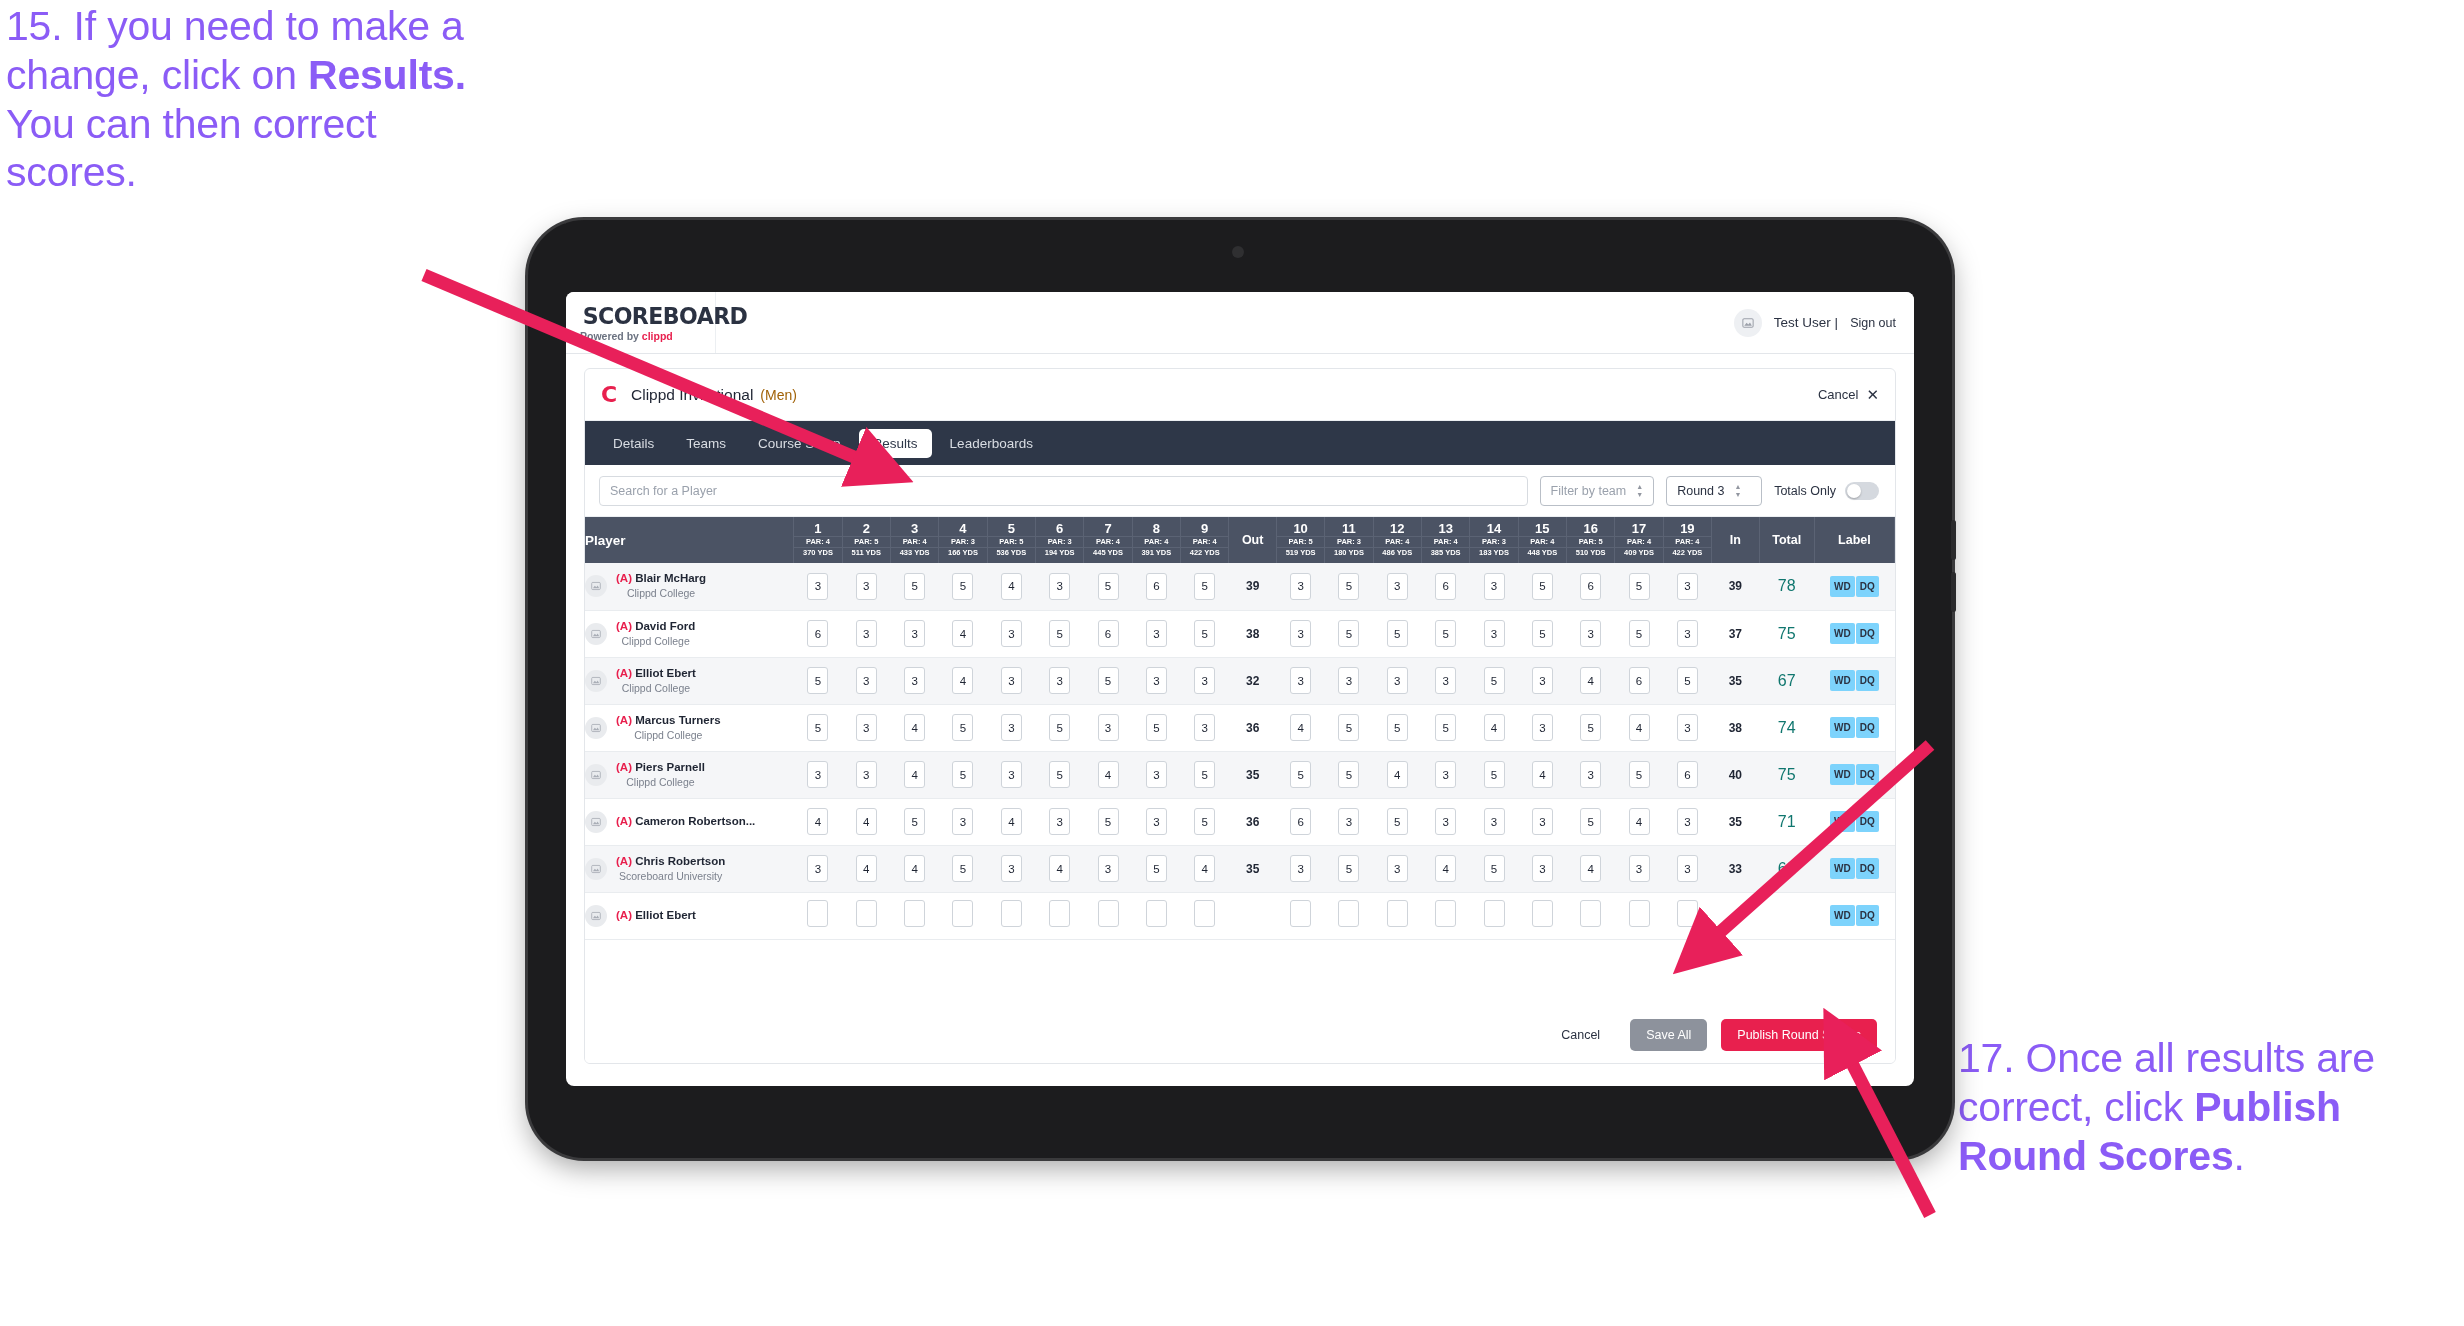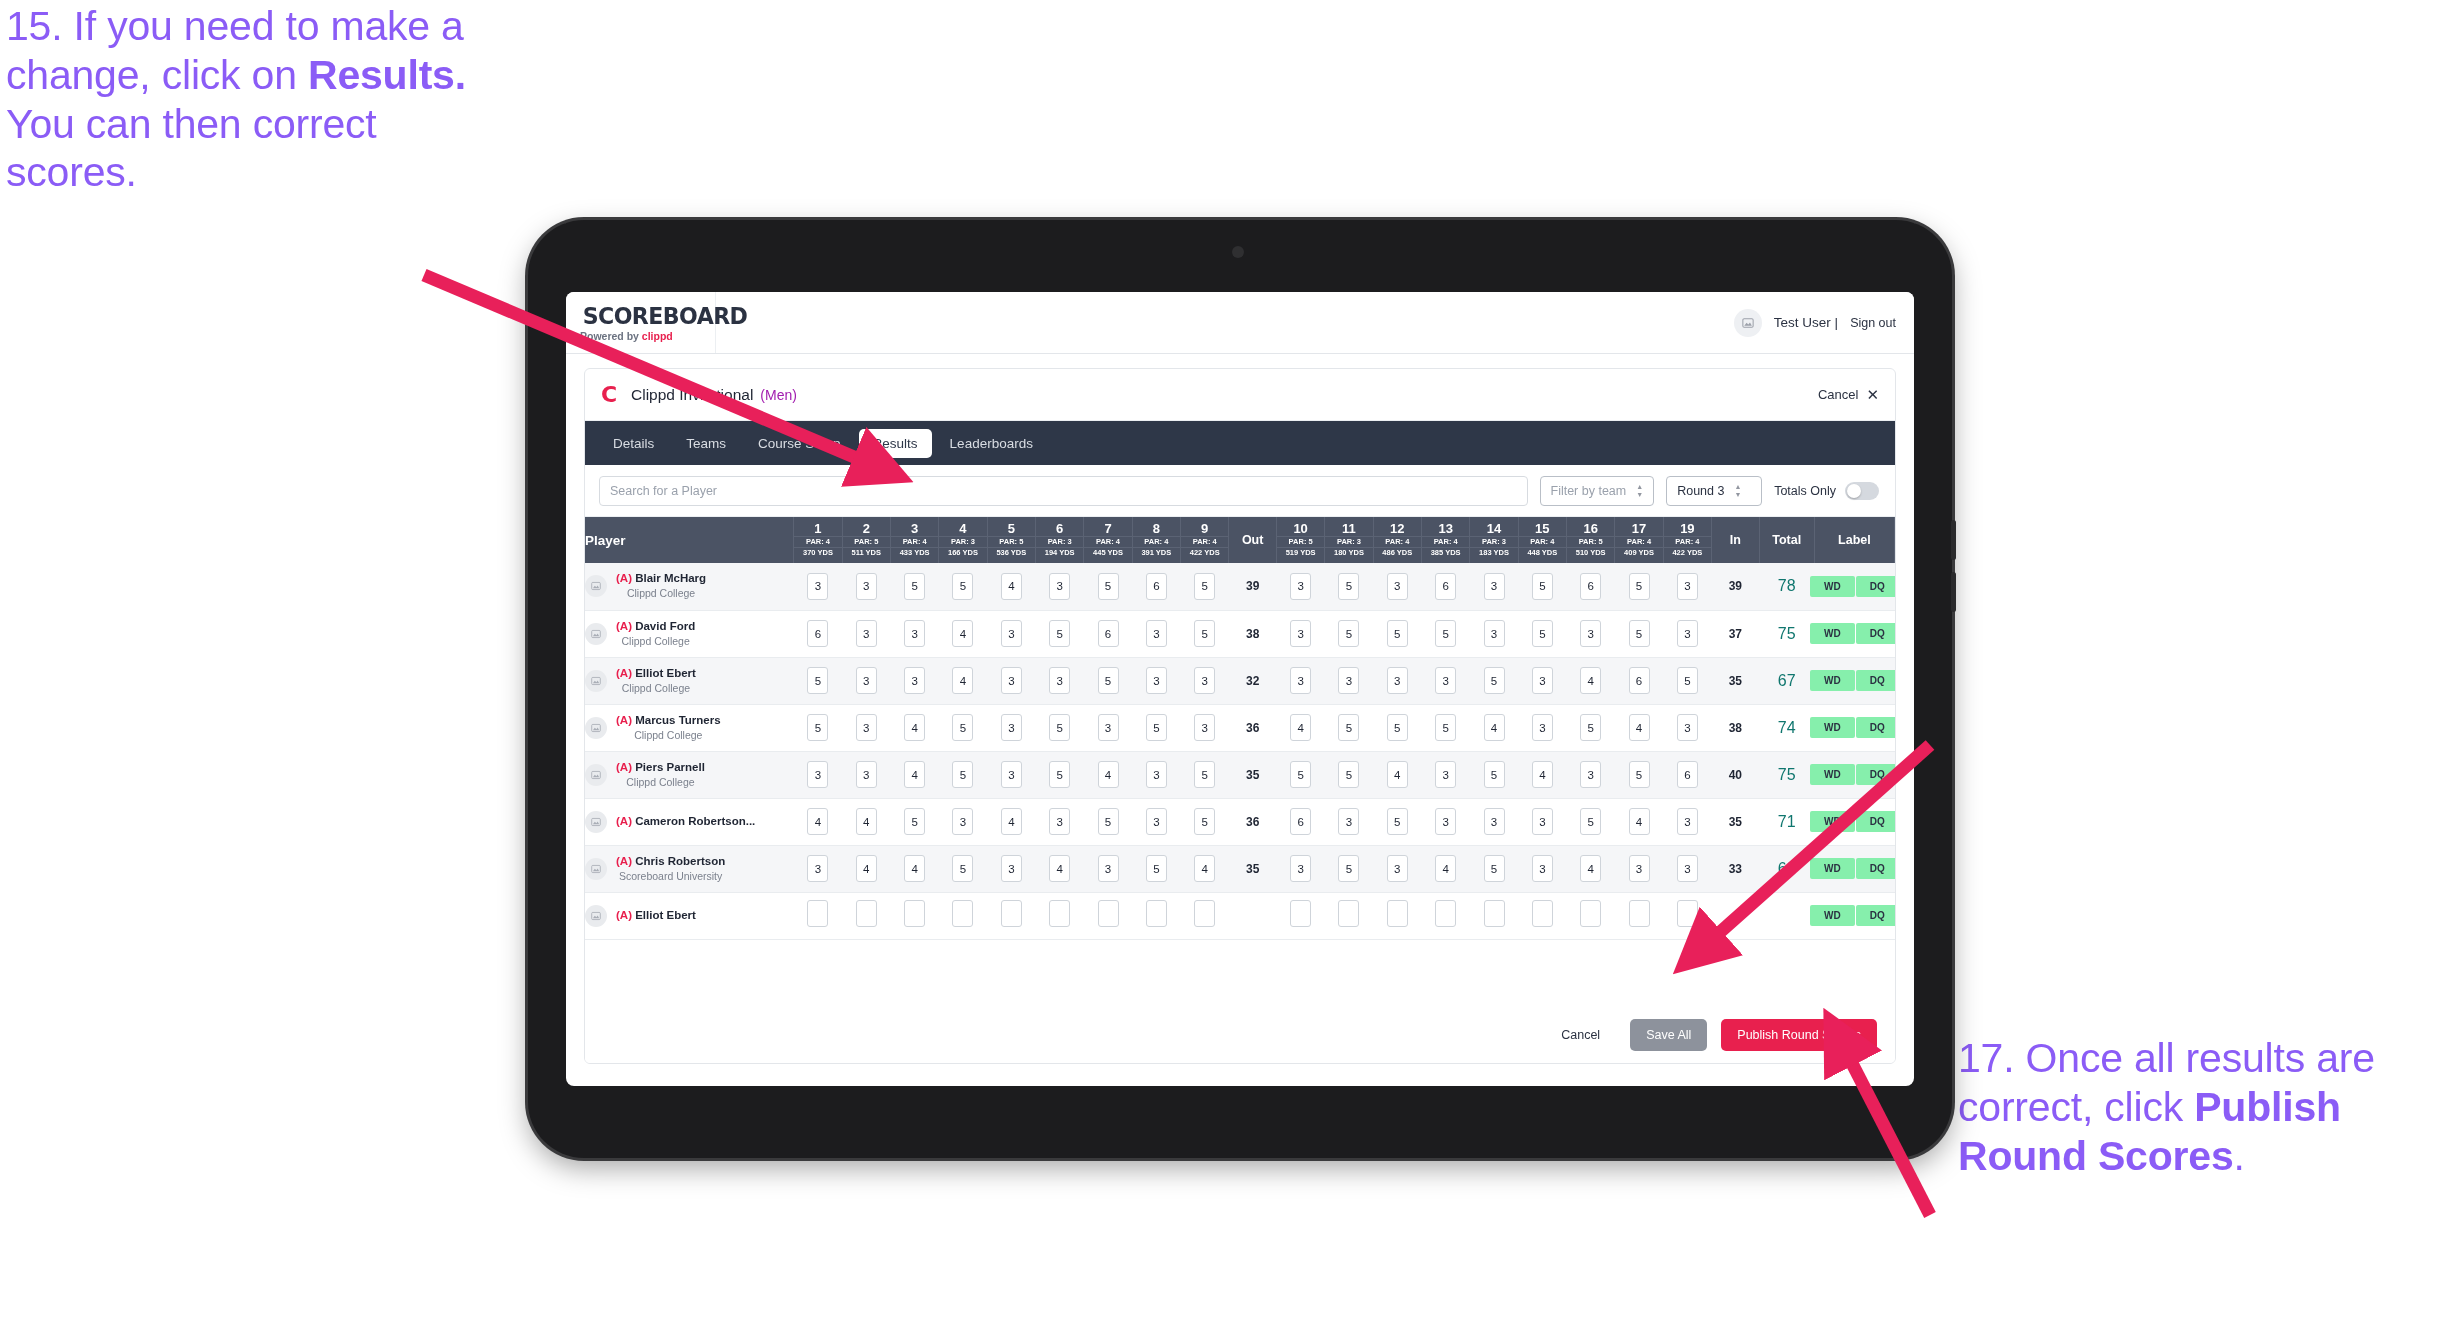--- a/index.html
+++ b/index.html
@@ -75,21 +75,21 @@
   
   #page { padding: 14px 18px 0 18px; background:#ffffff; }
   #card { border: 1px solid #e3e6ea; border-radius: 6px; overflow: hidden; background:#fff;
           height: 696px; display:flex; flex-direction:column; }
 
   #tourney-head { height: 52px; display:flex; align-items:center; padding: 0 16px;
                   border-bottom: 1px solid #eceff2; }
   #tourney-head .cmark { font-family:"DejaVu Sans", sans-serif; font-weight:700; font-size:22px;
                          color:#e8204e; width: 30px; }
   #tourney-head .tname { font-size: 15.5px; color:#1f2533; font-weight: 500; }
-  #tourney-head .tgender { font-size: 14px; color:#a21caf; margin-left: 7px; }
+  #tourney-head .tgender { font-size: 14px; color:#a16207; margin-left: 7px; }
   #tourney-head .cancelx { margin-left:auto; display:flex; align-items:center; gap:8px;
                            font-size: 13px; color:#2b3242; }
 
   #tabbar { height: 44px; background:#2e3748; display:flex; align-items:center; padding: 0 14px; gap: 4px; }
   #tabbar .tab { font-size: 13.5px; color:#d9dde3; padding: 7px 14px; border-radius: 5px; }
   #tabbar .tab.active { background:#ffffff; color:#2e3748; font-weight: 500; }
 
   #toolbar { height: 52px; display:flex; align-items:center; gap: 12px; padding: 0 14px;
              border-bottom: 1px solid #eceff2; background:#fff; }
   #search { flex: 1; height: 30px; border: 1px solid #d7dbe0; border-radius: 4px;
@@ -141,22 +141,22 @@
 
   .scorebox {
     display:inline-flex; align-items:center; justify-content:center;
     width: 21px; height: 27px; border: 1px solid #cfd4da; border-radius: 3px;
     background:#ffffff; font-size: 11.5px; color:#1f2533;
   }
   td.sum  { font-size: 12px; font-weight: 700; color:#1f2533; }
   td.tot  { font-size: 16px; font-weight: 400; color:#0f766e; }
   td.lab  { padding: 0 4px; }
   .labwrap { display:flex; justify-content:center; gap:1px; }
-  .labbtn { background:#86efac; color:#2b3242; font-size: 10px; font-weight:700;
-            padding: 5px 14px; border-radius: 2px; }
+  .labbtn { background:#7dd3fc; color:#2b3242; font-size: 10px; font-weight:700;
+            padding: 5px 4px; border-radius: 2px; }
 
   
   #footer { height: 56px; display:flex; align-items:center; justify-content:flex-end;
             gap: 14px; padding: 0 18px; background:#ffffff; }
   .btn { border-radius: 5px; font-size: 12.5px; padding: 9px 16px; }
   .btn.link { color:#2b3242; background:transparent; }
   .btn.gray { background:#8d929c; color:#ffffff; }
   .btn.pink { background:#e8204e; color:#ffffff; }
 </style>
 </head>

